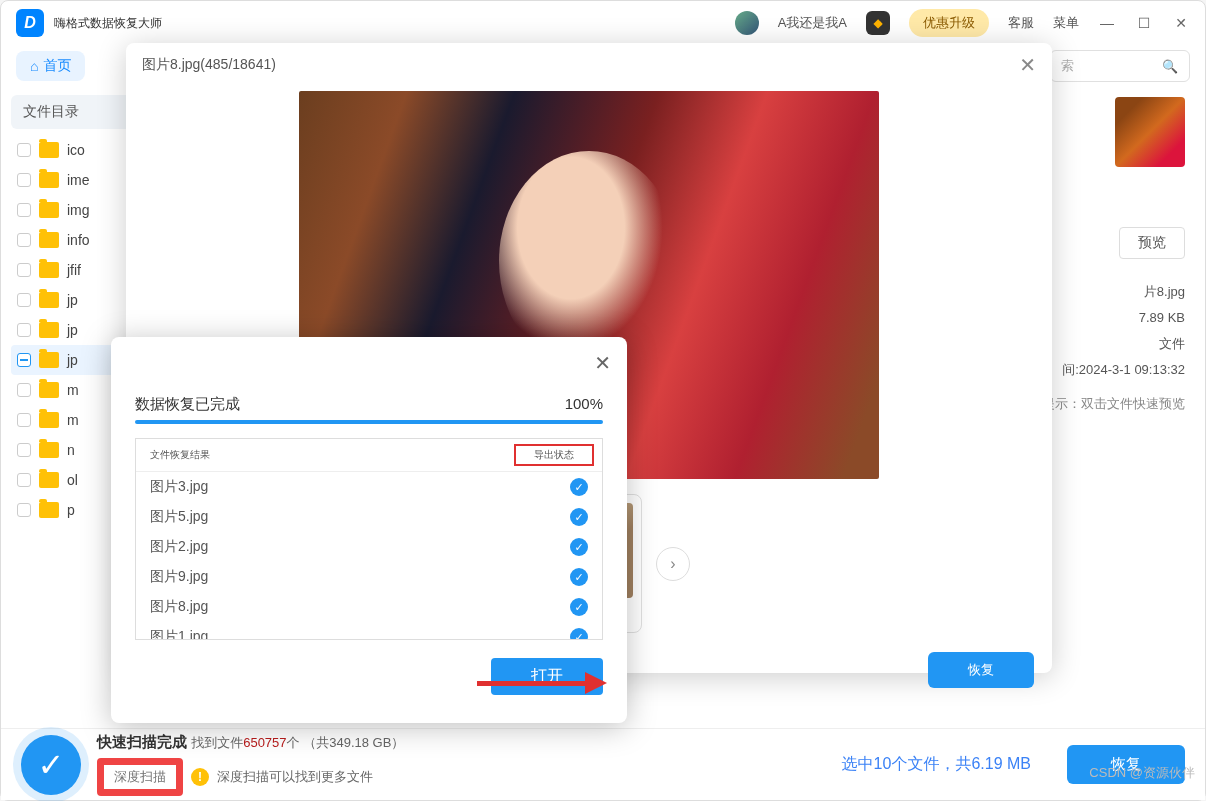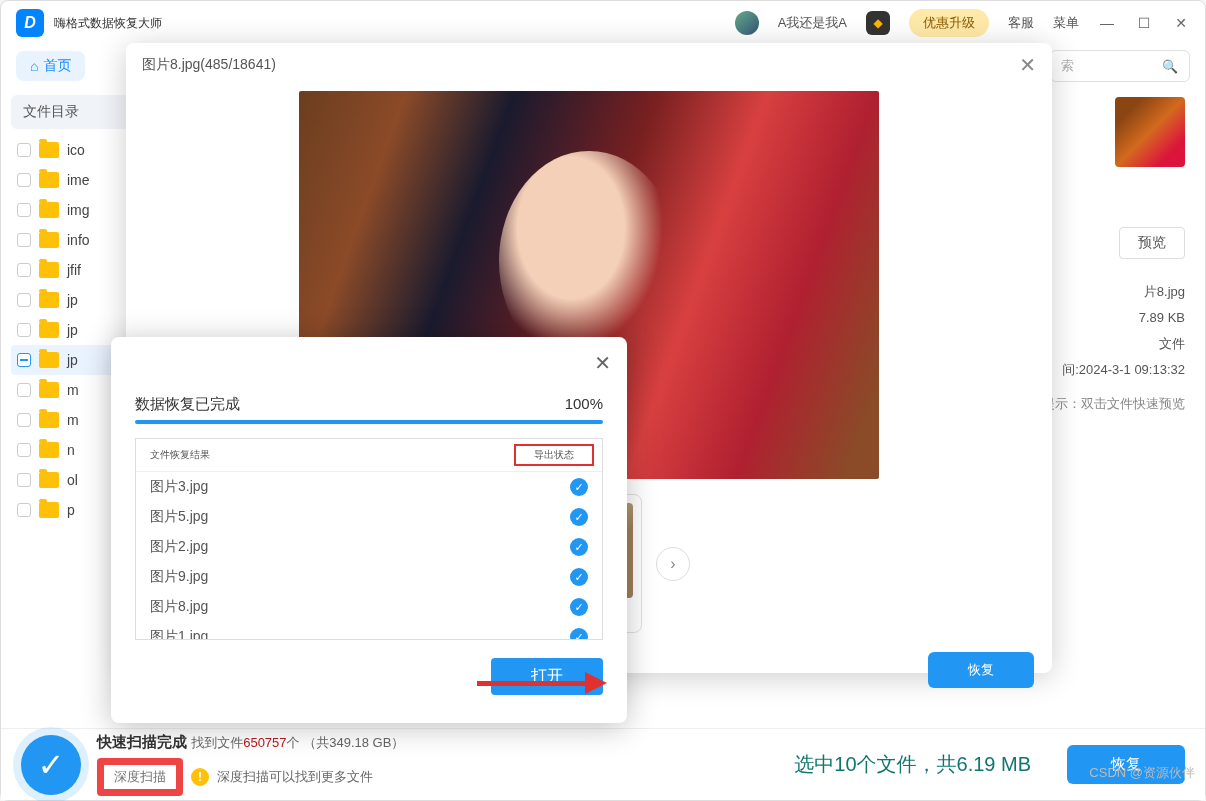--- a/index.html
+++ b/index.html
@@ -46,21 +46,21 @@
 .warn-ico { width:18px; height:18px; background:#ffc107; border-radius:50%; color:#fff; display:flex; align-items:center; justify-content:center; font-size:12px; font-weight:bold; }
 .recover-btn { background:#2196f3; color:#fff; padding:9px 40px; border-radius:6px; cursor:pointer; margin-left:auto; }
 .hint-row { display:flex; align-items:center; gap:6px; margin-top:12px; font-size:13px; color:#888; justify-content:flex-end; }
 
 .footer { position:absolute; bottom:0; left:0; right:0; height:72px; border-top:1px solid #eee; display:flex; align-items:center; padding:0 20px; gap:16px; background:#fff; }
 .big-check { width:60px; height:60px; border-radius:50%; background:#2196f3; color:#fff; display:flex; align-items:center; justify-content:center; font-size:32px; box-shadow:0 0 0 8px rgba(33,150,243,0.15); }
 .scan-info { font-size:15px; color:#333; }
 .scan-sub { font-size:13px; color:#666; }
 .blue { color:#b91c1c; }
 .deep-scan-btn { border:7px solid #ef4444; color:#737373; padding:3px 10px; border-radius:4px; font-size:13px; cursor:pointer; }
-.sel-info { margin-left:auto; font-size:20px; color:#0f766e; }
+.sel-info { margin-left:auto; font-size:16px; color:#3b82f6; }
 .recover-btn2 { background:#2196f3; color:#fff; padding:10px 44px; border-radius:6px; cursor:pointer; margin-left:20px; font-size:15px; }
 
 
 .preview-modal { position:absolute; left:125px; top:42px; width:926px; height:630px; background:#fff; border-radius:8px; box-shadow:0 4px 30px rgba(0,0,0,0.2); z-index:5; }
 .pm-header { display:flex; align-items:center; padding:10px 16px; font-size:14px; color:#555; }
 .pm-close { margin-left:auto; cursor:pointer; font-size:20px; color:#888; }
 .pm-image { margin:4px auto; width:580px; height:388px; background:linear-gradient(110deg,#6b3e1f 0%,#8b4a28 15%,#1a1a2e 30%,#7a2020 50%,#d84040 65%,#b02030 80%,#8b4a28 95%); border-radius:2px; position:relative; }
 .pm-face { position:absolute; left:200px; top:60px; width:180px; height:220px; background:radial-gradient(ellipse at 40% 35%,#f4d0b8 35%,rgba(0,0,0,0) 60%); border-radius:50%; }
 .pm-thumb-row { display:flex; gap:14px; padding:10px 16px; align-items:center; }
 .pm-thumb { border-radius:8px; overflow:hidden; }

